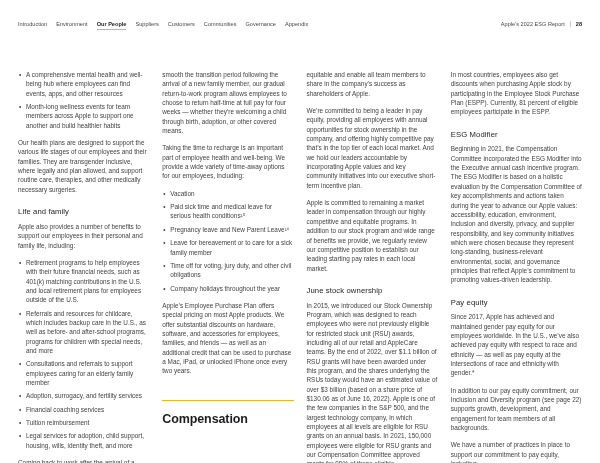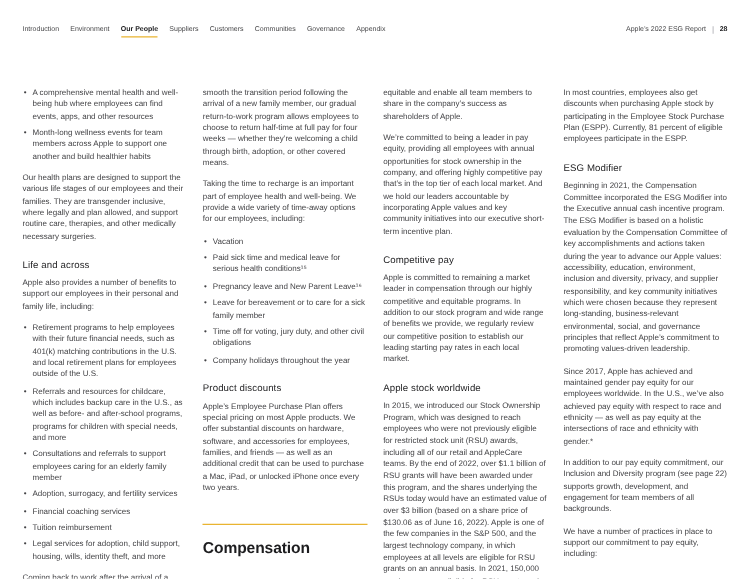--- a/index.html
+++ b/index.html
@@ -83,21 +83,21 @@
 </div>
 
 <div class="columns">
 
   <div class="col">
     <ul class="bullets">
       <li>A comprehensive mental health and well-being hub where employees can find events, apps, and other resources</li>
       <li>Month-long wellness events for team members across Apple to support one another and build healthier habits</li>
     </ul>
     <p class="body">Our health plans are designed to support the various life stages of our employees and their families. They are transgender inclusive, where legally and plan allowed, and support routine care, therapies, and other medically necessary surgeries.</p>
-    <h3 class="sec">Life and across</h3>
+    <h3 class="sec">Life and family</h3>
     <p class="body">Apple also provides a number of benefits to support our employees in their personal and family life, including:</p>
     <ul class="bullets">
       <li>Retirement programs to help employees with their future financial needs, such as 401(k) matching contributions in the U.S. and local retirement plans for employees outside of the U.S.</li>
       <li>Referrals and resources for childcare, which includes backup care in the U.S., as well as before- and after-school programs, programs for children with special needs, and more</li>
       <li>Consultations and referrals to support employees caring for an elderly family member</li>
       <li>Adoption, surrogacy, and fertility services</li>
       <li>Financial coaching services</li>
       <li>Tuition reimbursement</li>
       <li>Legal services for adoption, child support, housing, wills, identity theft, and more</li>
     </ul>
@@ -108,41 +108,40 @@
     <p class="body">smooth the transition period following the arrival of a new family member, our gradual return-to-work program allows employees to choose to return half-time at full pay for four weeks — whether they’re welcoming a child through birth, adoption, or other covered means.</p>
     <p class="body">Taking the time to recharge is an important part of employee health and well-being. We provide a wide variety of time-away options for our employees, including:</p>
     <ul class="bullets">
       <li>Vacation</li>
       <li>Paid sick time and medical leave for serious health conditions¹⁵</li>
       <li>Pregnancy leave and New Parent Leave¹⁶</li>
       <li>Leave for bereavement or to care for a sick family member</li>
       <li>Time off for voting, jury duty, and other civil obligations</li>
       <li>Company holidays throughout the year</li>
     </ul>
-    <h3 class="sec">Product discounts</h3>
     <p class="body">Apple’s Employee Purchase Plan offers special pricing on most Apple products. We offer substantial discounts on hardware, software, and accessories for employees, families, and friends — as well as an additional credit that can be used to purchase a Mac, iPad, or unlocked iPhone once every two years.</p>
     <div class="major-section">
       <hr class="major-rule">
       <h2 class="major">Compensation</h2>
 
     </div>
   </div>
 
   <div class="col">
     <p class="body">equitable and enable all team members to share in the company’s success as shareholders of Apple.</p>
     <p class="body">We’re committed to being a leader in pay equity, providing all employees with annual opportunities for stock ownership in the company, and offering highly competitive pay that’s in the top tier of each local market. And we hold our leaders accountable by incorporating Apple values and key community initiatives into our executive short-term incentive plan.</p>
-    <h3 class="sec">Competitive pay</h3>
     <p class="body">Apple is committed to remaining a market leader in compensation through our highly competitive and equitable programs. In addition to our stock program and wide range of benefits we provide, we regularly review our competitive position to establish our leading starting pay rates in each local market.</p>
-    <h3 class="sec">Apple stock worldwide</h3>
+    <h3 class="sec">June stock ownership</h3>
     <p class="body">In 2015, we introduced our Stock Ownership Program, which was designed to reach employees who were not previously eligible for restricted stock unit (RSU) awards, including all of our retail and AppleCare teams. By the end of 2022, over $1.1 billion of RSU grants will have been awarded under this program, and the shares underlying the RSUs today would have an estimated value of over $3 billion (based on a share price of $130.06 as of June 16, 2022). Apple is one of the few companies in the S&amp;P 500, and the largest technology company, in which employees at all levels are eligible for RSU grants on an annual basis. In 2021, 150,000 employees were eligible for RSU grants and our Compensation Committee approved grants for 99% of those eligible.</p>
   </div>
 
   <div class="col">
     <p class="body">In most countries, employees also get discounts when purchasing Apple stock by participating in the Employee Stock Purchase Plan (ESPP). Currently, 81 percent of eligible employees participate in the ESPP.</p>
     <h3 class="sec">ESG Modifier</h3>
     <p class="body">Beginning in 2021, the Compensation Committee incorporated the ESG Modifier into the Executive annual cash incentive program. The ESG Modifier is based on a holistic evaluation by the Compensation Committee of key accomplishments and actions taken during the year to advance our Apple values: accessibility, education, environment, inclusion and diversity, privacy, and supplier responsibility, and key community initiatives which were chosen because they represent long-standing, business-relevant environmental, social, and governance principles that reflect Apple’s commitment to promoting values-driven leadership.</p>
+    <h3 class="sec">Pay equity</h3>
     <p class="body">Since 2017, Apple has achieved and maintained gender pay equity for our employees worldwide. In the U.S., we’ve also achieved pay equity with respect to race and ethnicity — as well as pay equity at the intersections of race and ethnicity with gender.*</p>
     <p class="body">In addition to our pay equity commitment, our Inclusion and Diversity program (see page 22) supports growth, development, and engagement for team members of all backgrounds.</p>
     <p class="body">We have a number of practices in place to support our commitment to pay equity, including:</p>
 
   </div>
 
 </div>
 
 </body></html>

